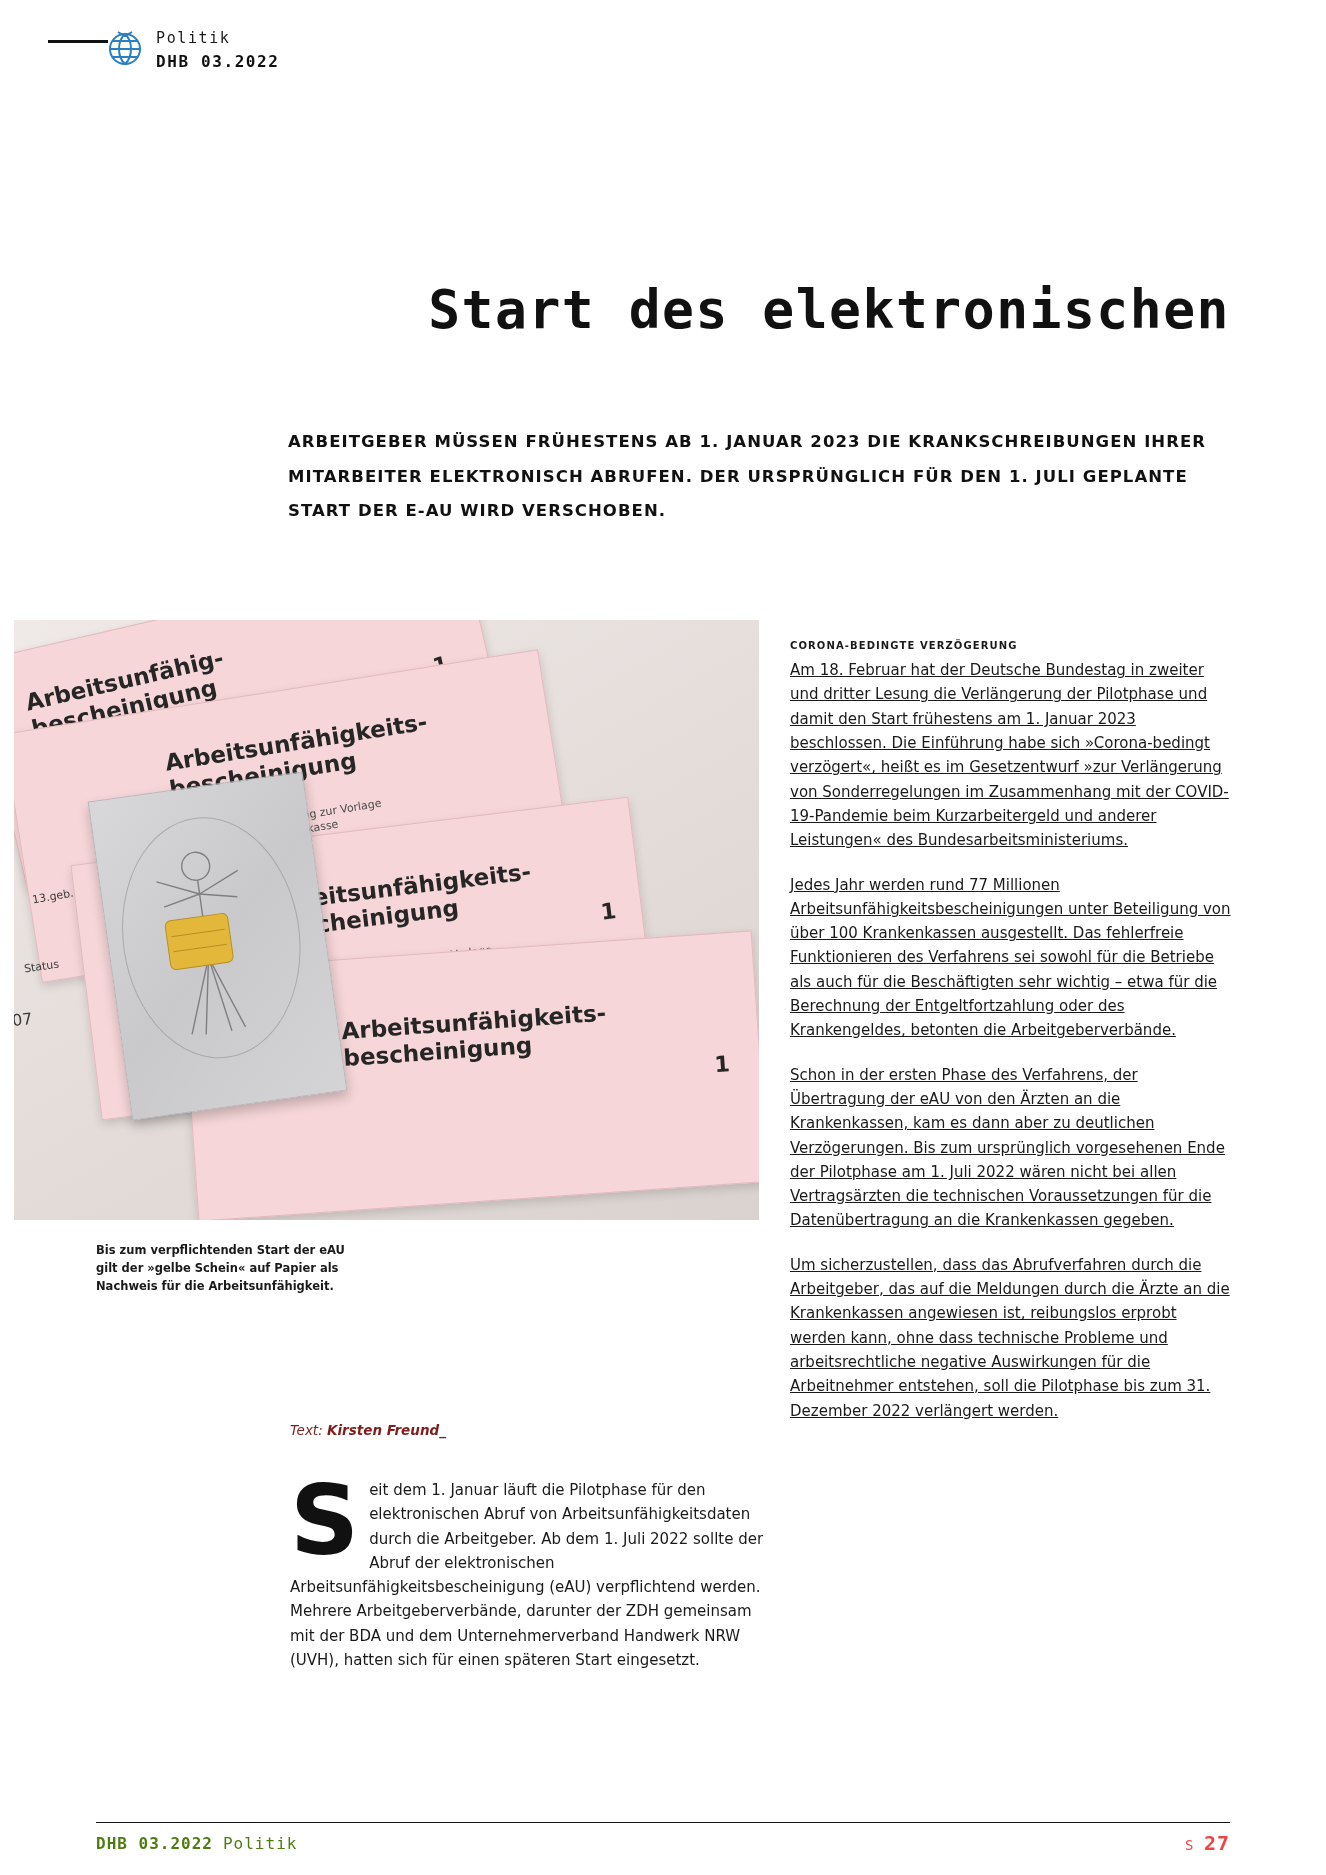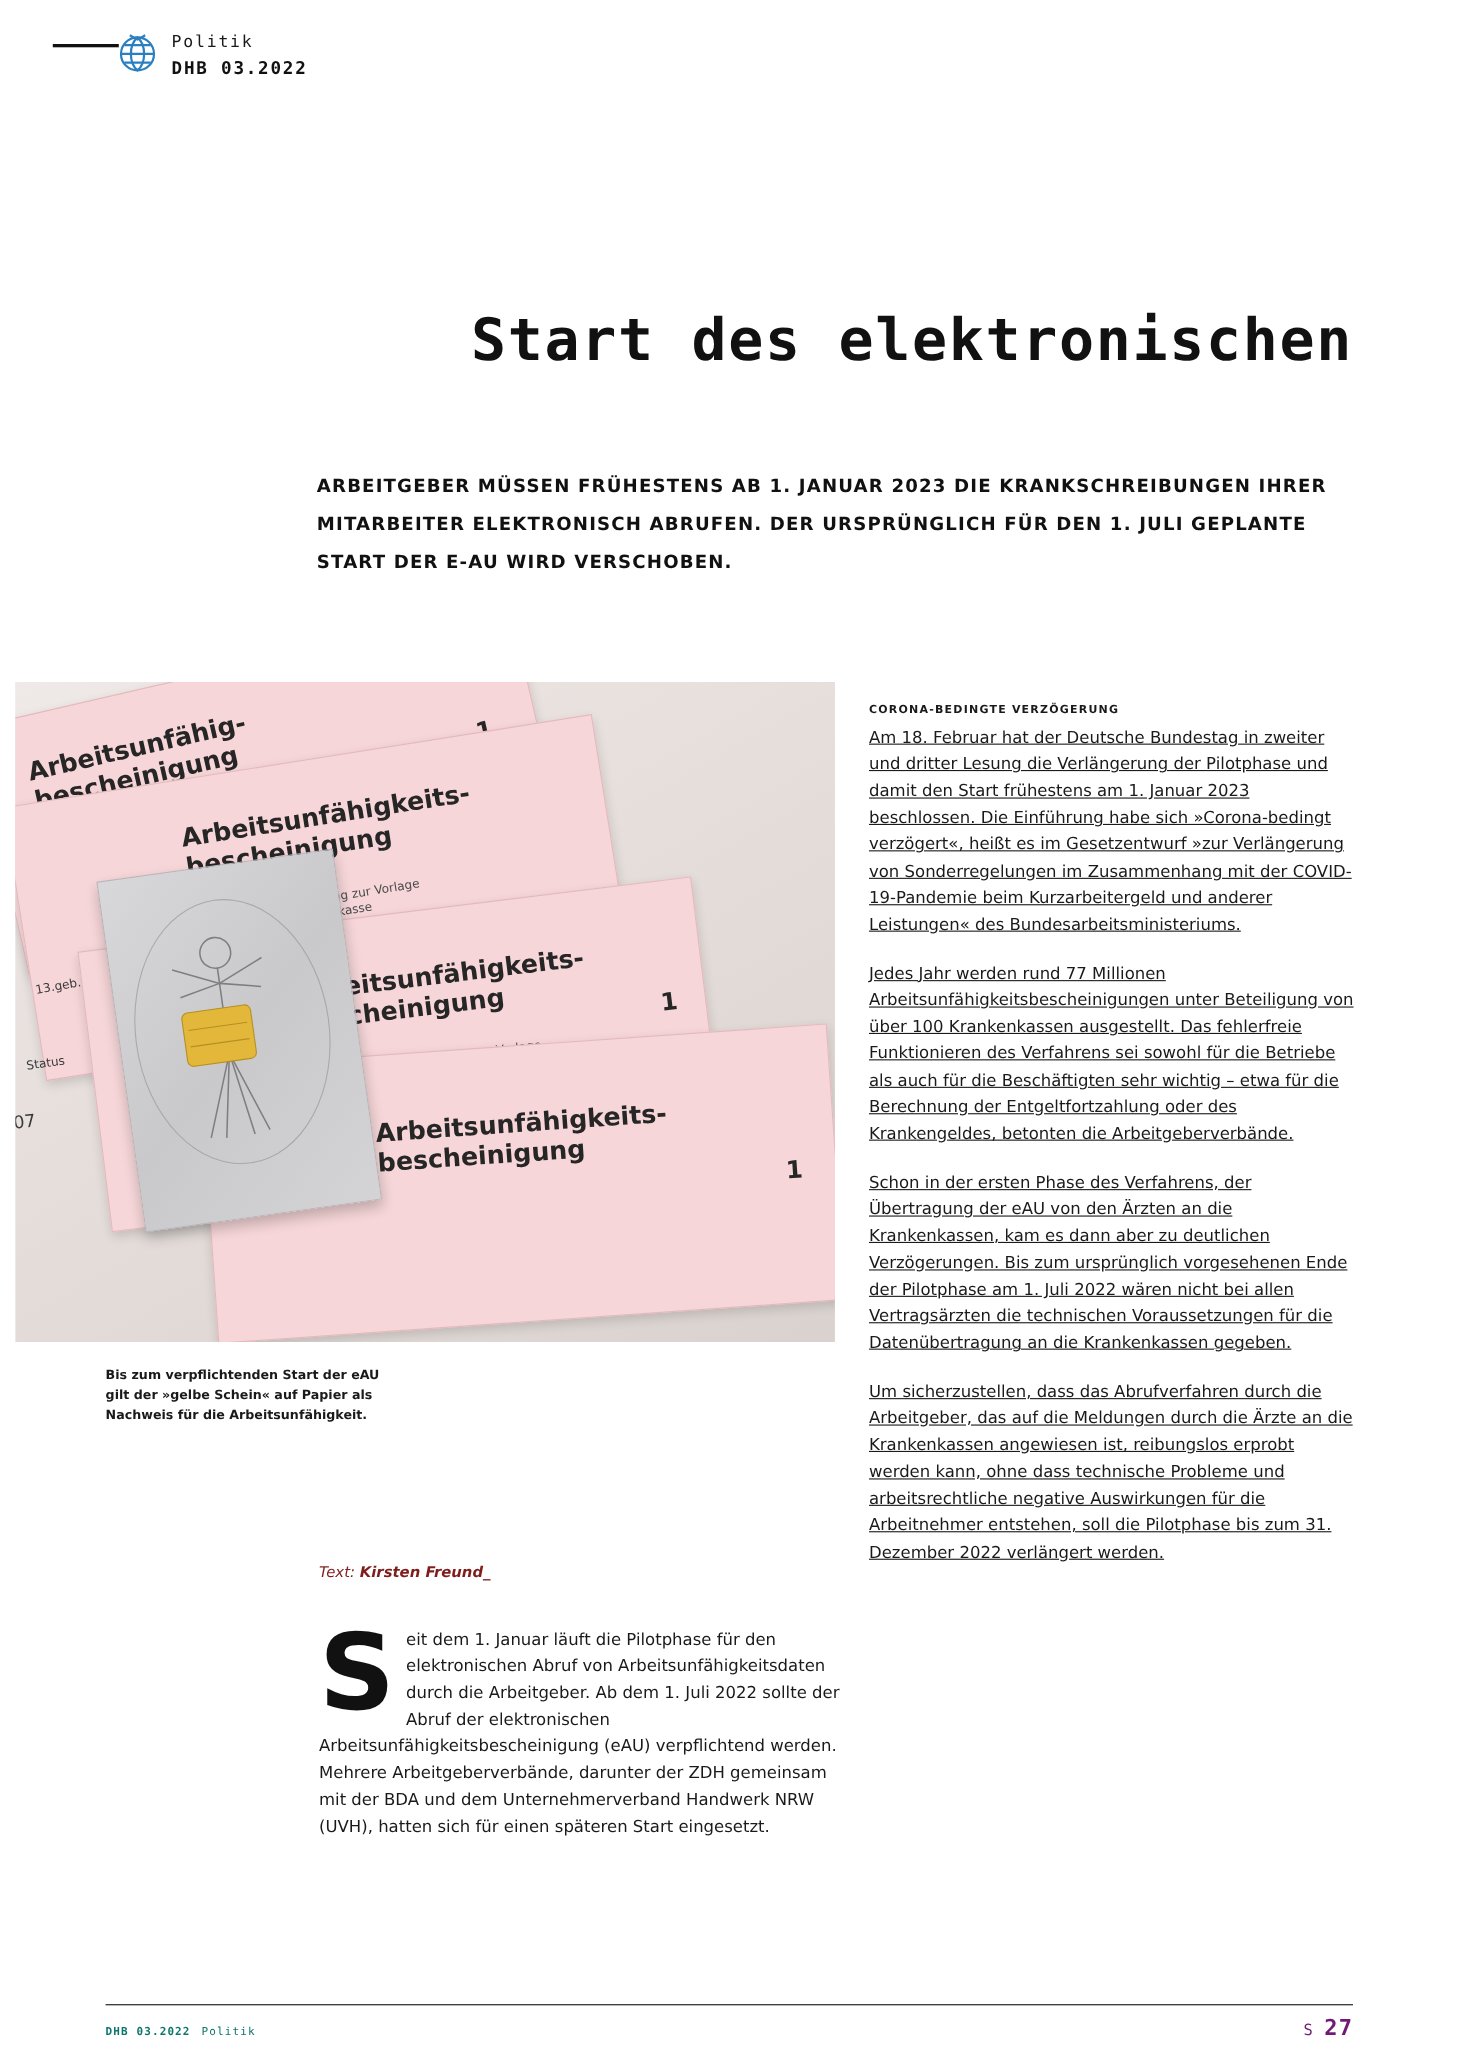--- a/index.html
+++ b/index.html
@@ -294,34 +294,34 @@
     bottom: 52px;
     width: 1134px;
     height: 1px;
     background: #111;
   }
   .footer-left {
     position: absolute;
     left: 96px;
     bottom: 22px;
     font-family: "DejaVu Sans Mono", monospace;
-    font-size: 10px;
+    font-size: 16px;
     letter-spacing: 1px;
-    color: #0f766e;
+    color: #4d7c0f;
   }
   .footer-left b { font-weight: bold; }
   .footer-left span.sec { font-weight: normal; margin-left: 10px; }
   .footer-right {
     position: absolute;
     right: 96px;
     bottom: 20px;
     font-family: "DejaVu Sans Mono", monospace;
     font-size: 14px;
     letter-spacing: 1px;
-    color: #701a75;
+    color: #ef4444;
   }
   .footer-right b { font-size: 20px; font-weight: bold; }
 </style>
 </head>
 <body>
 
 <div class="page">
 
   <div class="header-rule"></div>
 

